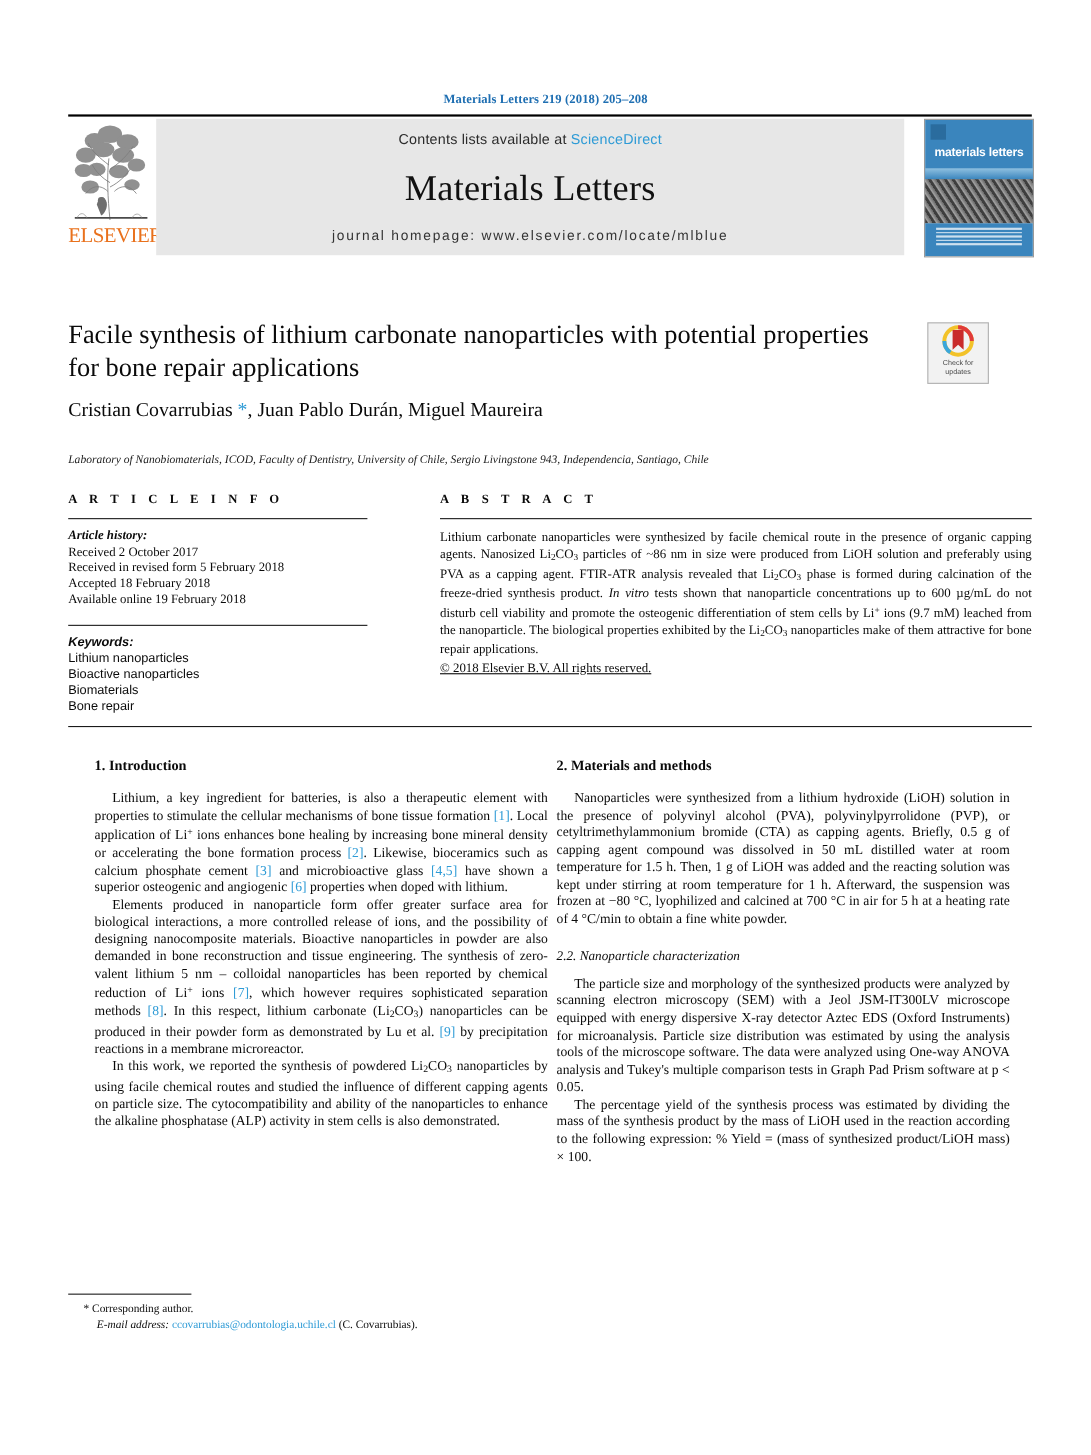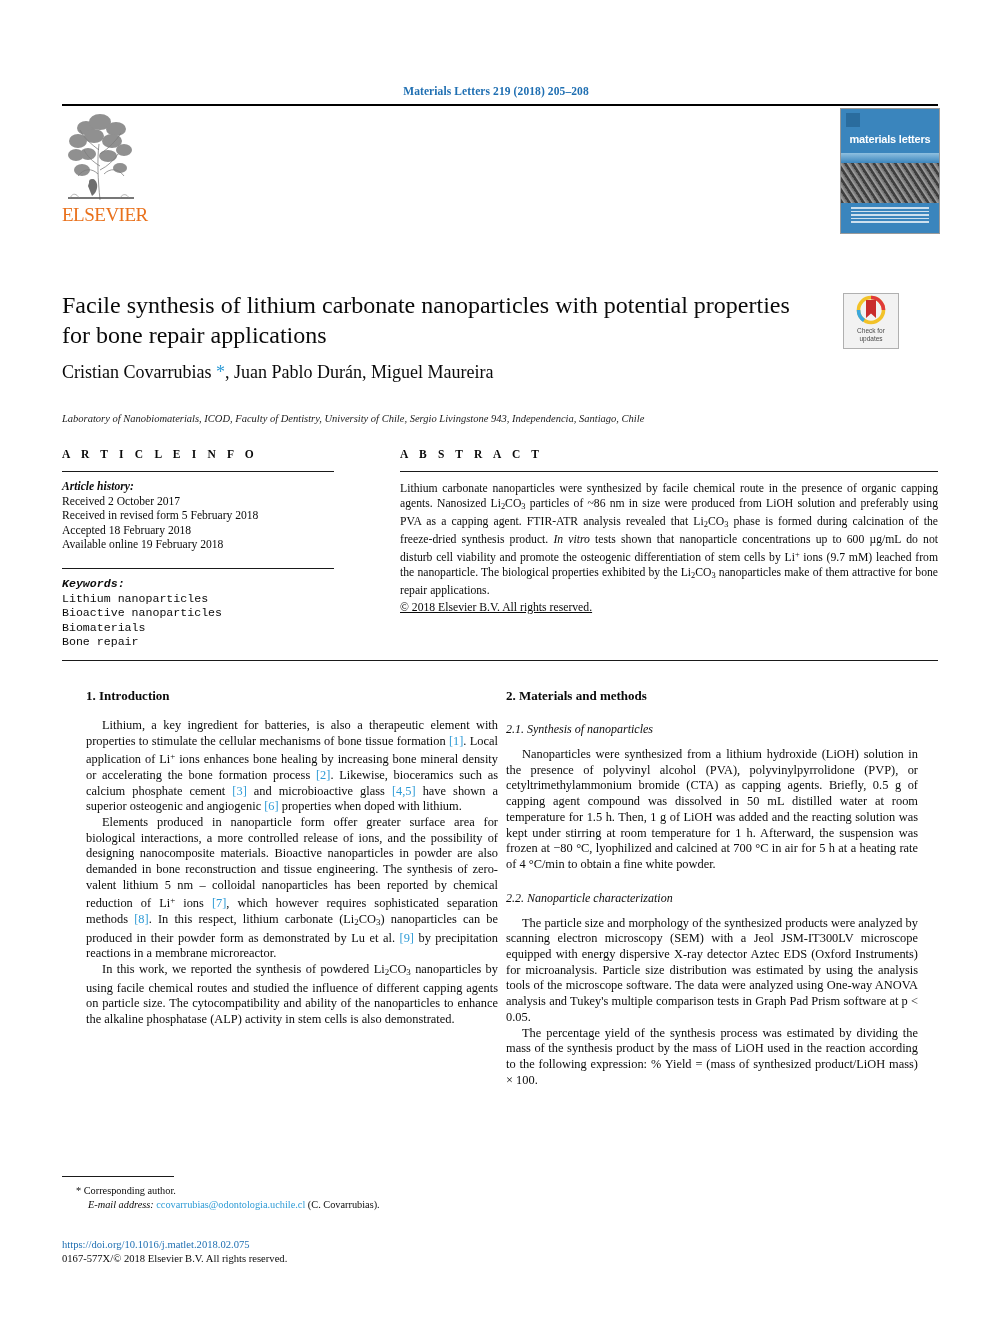--- a/index.html
+++ b/index.html
@@ -263,21 +263,21 @@
     font-size: 11.6px;
     line-height: 14.6px;
     margin-top: 8px;
     color: #0a0a0a;
   }
   .hist .lbl, .kw .lbl {
     font-style: italic;
     font-weight: bold;
   }
   .kw {
-    font-family: Liberation Mono, monospace;
+    font-family: Liberation Sans, sans-serif;
     font-size: 11.6px;
     line-height: 14.6px;
     margin-top: 8px;
     color: #0a0a0a;
   }
   .kw-rule {
     height: 1px;
     background: #1a1a1a;
     margin-top: 15px;
   }
@@ -424,20 +424,27 @@
           </g>
           <g stroke="#8a8a8a" stroke-width="0.6" fill="none">
             <path d="M6 88 C9 82 13 84 15 88"></path>
             <path d="M56 88 C59 83 63 84 65 88"></path>
           </g>
         </svg>
       </div>
       <div class="elsevier-word">ELSEVIER</div>
     </div>
 
+    <div class="grey-panel">
+      <div class="contents-line">
+        <span>Contents lists available at </span><span class="sd-link">ScienceDirect</span>
+      </div>
+      <div class="journal-title">Materials Letters</div>
+      <div class="homepage-line">journal homepage: www.elsevier.com/locate/mlblue</div>
+    </div>
 
     <div class="cover-thumb">
       <div class="cover-top"></div>
       <div class="cover-elsev"></div>
       <div class="cover-mastname">materials letters</div>
       <div class="cover-gradient"></div>
       <div class="cover-sem"></div>
       <div class="cover-lower"></div>
       <div class="cover-lines">
         <i></i>
@@ -506,38 +513,33 @@
 
   <div class="col-left">
     <h2 class="num">1. Introduction</h2>
     <p class="para">Lithium, a key ingredient for batteries, is also a therapeutic element with properties to stimulate the cellular mechanisms of bone tissue formation <span class="ref">[1]</span>. Local application of Li<sup>+</sup> ions enhances bone healing by increasing bone mineral density or accelerating the bone formation process <span class="ref">[2]</span>. Likewise, bioceramics such as calcium phosphate cement <span class="ref">[3]</span> and microbioactive glass <span class="ref">[4,5]</span> have shown a superior osteogenic and angiogenic <span class="ref">[6]</span> properties when doped with lithium.</p>
     <p class="para">Elements produced in nanoparticle form offer greater surface area for biological interactions, a more controlled release of ions, and the possibility of designing nanocomposite materials. Bioactive nanoparticles in powder are also demanded in bone reconstruction and tissue engineering. The synthesis of zero-valent lithium 5 nm – colloidal nanoparticles has been reported by chemical reduction of Li<sup>+</sup> ions <span class="ref">[7]</span>, which however requires sophisticated separation methods <span class="ref">[8]</span>. In this respect, lithium carbonate (Li<sub>2</sub>CO<sub>3</sub>) nanoparticles can be produced in their powder form as demonstrated by Lu et al. <span class="ref">[9]</span> by precipitation reactions in a membrane microreactor.</p>
     <p class="para">In this work, we reported the synthesis of powdered Li<sub>2</sub>CO<sub>3</sub> nanoparticles by using facile chemical routes and studied the influence of different capping agents on particle size. The cytocompatibility and ability of the nanoparticles to enhance the alkaline phosphatase (ALP) activity in stem cells is also demonstrated.</p>
   </div>
 
   <div class="col-right">
     <h2 class="num">2. Materials and methods</h2>
-    <h3 class="sub">2.1. Synthesis of nanoparticles</h3>
     <p class="para">Nanoparticles were synthesized from a lithium hydroxide (LiOH) solution in the presence of polyvinyl alcohol (PVA), polyvinylpyrrolidone (PVP), or cetyltrimethylammonium bromide (CTA) as capping agents. Briefly, 0.5 g of capping agent compound was dissolved in 50 mL distilled water at room temperature for 1.5 h. Then, 1 g of LiOH was added and the reacting solution was kept under stirring at room temperature for 1 h. Afterward, the suspension was frozen at −80 °C, lyophilized and calcined at 700 °C in air for 5 h at a heating rate of 4 °C/min to obtain a fine white powder.</p>
     <h3 class="sub">2.2. Nanoparticle characterization</h3>
     <p class="para">The particle size and morphology of the synthesized products were analyzed by scanning electron microscopy (SEM) with a Jeol JSM-IT300LV microscope equipped with energy dispersive X-ray detector Aztec EDS (Oxford Instruments) for microanalysis. Particle size distribution was estimated by using the analysis tools of the microscope software. The data were analyzed using One-way ANOVA analysis and Tukey's multiple comparison tests in Graph Pad Prism software at p &lt; 0.05.</p>
     <p class="para">The percentage yield of the synthesis process was estimated by dividing the mass of the synthesis product by the mass of LiOH used in the reaction according to the following expression: % Yield = (mass of synthesized product/LiOH mass) × 100.</p>
   </div>
 
   <div class="footnote-wrap">
     <div class="fn-rule"></div>
     <div class="fn-line fn-indent">
       <span>*</span>
       <span>Corresponding author.</span>
     </div>
     <div class="fn-line" style="padding-left:26px">
       <span class="ital">E-mail address:</span>
       <span class="mail-link">ccovarrubias@odontologia.uchile.cl</span>
       <span>(C. Covarrubias).</span>
     </div>
   </div>
 
-  <div class="footer-ids">
-    <span class="doi-link">https://doi.org/10.1016/j.matlet.2018.02.075</span>
-    <span>0167-577X/© 2018 Elsevier B.V. All rights reserved.</span>
-  </div>
 
 </div>
 
 </body></html>

